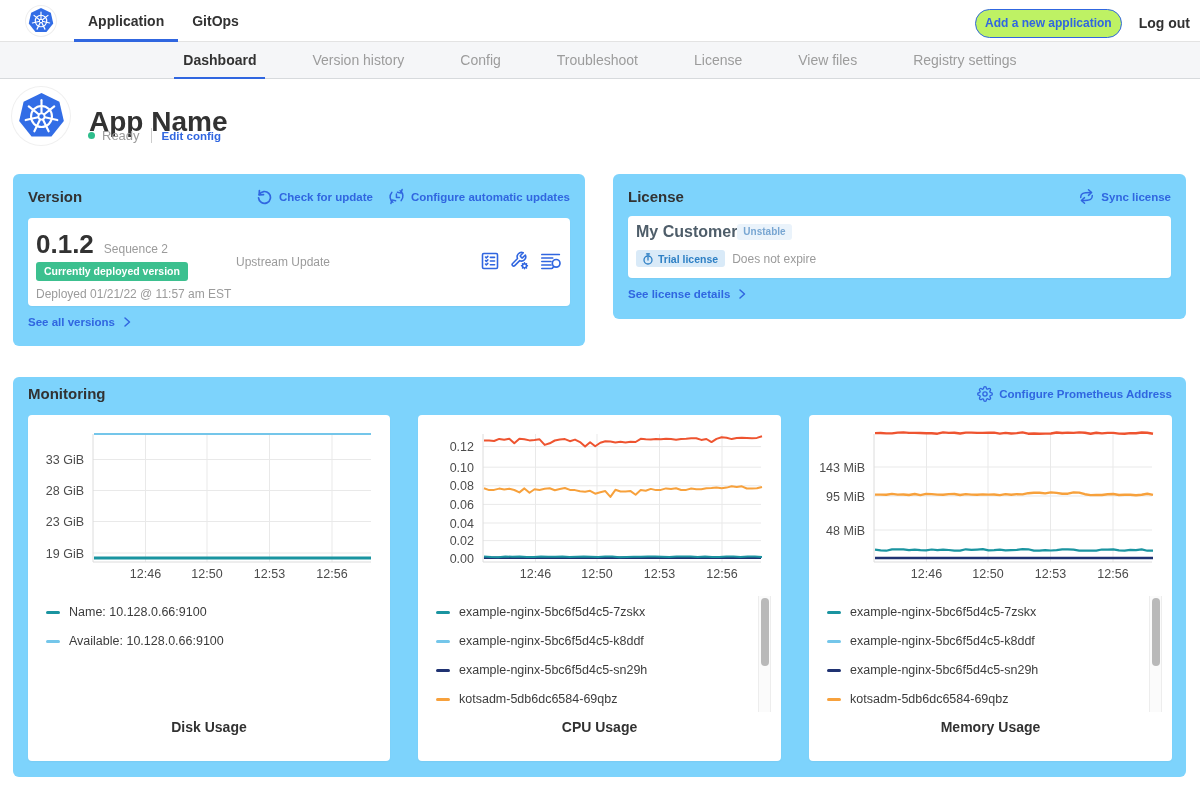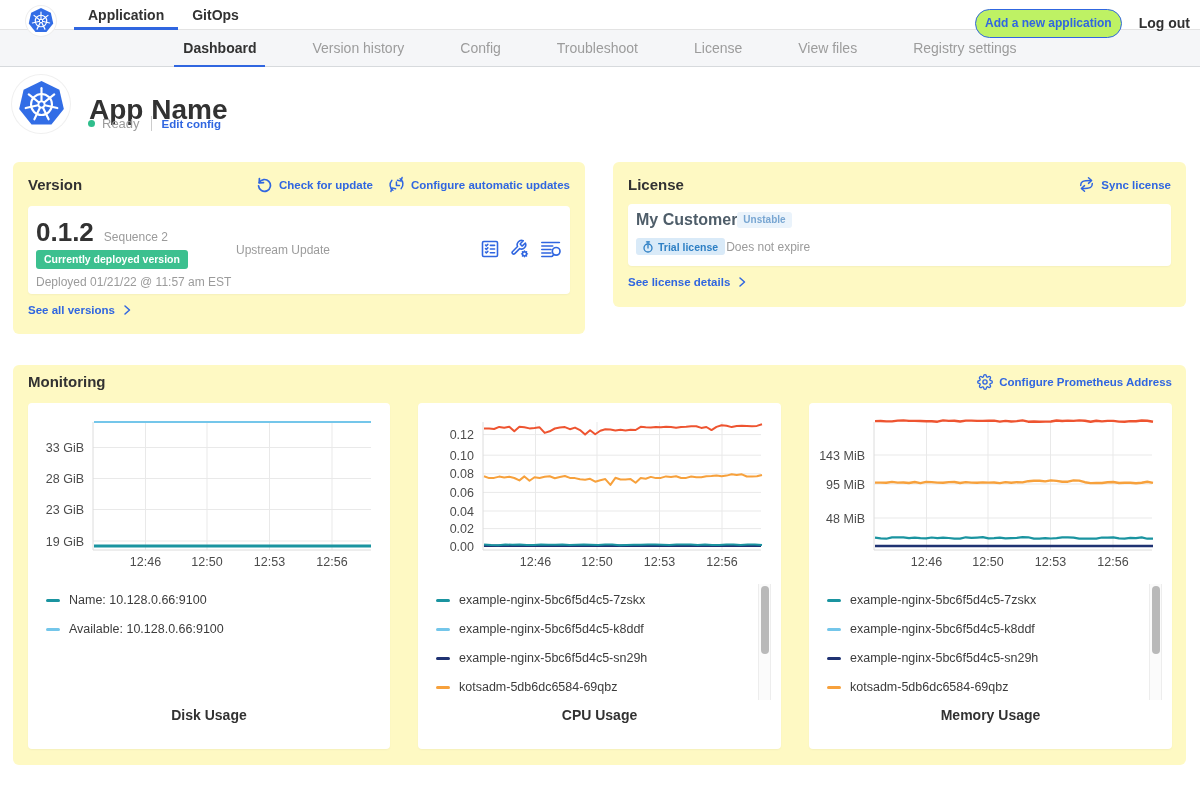--- a/index.html
+++ b/index.html
@@ -1,37 +1,37 @@
 <!DOCTYPE html>
 <html><head>
 <meta charset="utf-8">
 <style>
 * { margin:0; padding:0; box-sizing:border-box; }
 html,body { width:1200px; height:796px; background:#fff; font-family:"Liberation Sans", sans-serif; overflow:hidden; }
-.topnav { height:30px; background:#fff; border-bottom:1px solid #e3e3e3; display:flex; align-items:stretch; position:relative; }
+.topnav { height:42px; background:#fff; border-bottom:1px solid #e3e3e3; display:flex; align-items:stretch; position:relative; }
 .logo-wrap { width:30px; height:30px; border-radius:50%; background:#fff; box-shadow:0 0 0 1px #eeeeee; position:absolute; left:26px; top:6px; display:flex; align-items:center; justify-content:center; }
 .topnav .tabs { display:flex; margin-left:74px; }
 .toptab { display:flex; align-items:center; padding:0 14px; font-size:14px; font-weight:700; color:#323232; position:relative; }
 .toptab.active::after { content:""; position:absolute; left:0; right:0; bottom:-1px; height:3px; background:#3066e0; }
 .topnav .right { position:absolute; right:0; top:0; height:46px; display:flex; align-items:center; }
 .btn-outline { border:1px solid #3066e0; color:#3066e0; font-weight:700; font-size:12px; border-radius:15px; height:29px; padding:0 9px; background:#bef264; display:flex; align-items:center; }
 .logout { font-size:14px; font-weight:700; color:#323232; margin:0 10px 0 17px; }
 .subnav { height:37px; background:#f5f6f8; border-bottom:1px solid #d7dadd; display:flex; justify-content:center; }
 .subtab { display:flex; align-items:center; padding:0 9px; margin:0 19px; font-size:14px; color:#9c9c9c; font-weight:500; position:relative; }
 .subtab.active { color:#323232; font-weight:700; }
 .subtab.active::after { content:""; position:absolute; left:0; right:0; bottom:-1px; height:2px; background:#3066e0; }
 .app-header { position:relative; height:95px; }
 .avatar { position:absolute; left:12px; top:8px; width:58px; height:58px; border-radius:50%; background:#fff; box-shadow:0 0 0 1px #f0f0f0; display:flex; align-items:center; justify-content:center; }
 .app-title { position:absolute; left:89px; top:27px; font-size:28px; font-weight:700; color:#323232; }
 .status-row { position:absolute; left:88px; top:49px; display:flex; align-items:center; font-size:13px; color:#9b9b9b; font-weight:500; }
 .dot { width:7px; height:7px; border-radius:50%; background:#2fbe8c; margin-right:7px; }
 .vline { width:1px; height:15px; background:#cccccc; margin:0 10px 0 11px; }
 .editcfg { color:#3066e0; font-size:11.5px; font-weight:700; }
 .row { display:flex; margin:0 14px 0 13px; gap:28px; }
-.card { background:#fef9c3; border-radius:6px; padding:14px 15px 15px 15px; }
+.card { background:#7dd3fc; border-radius:6px; padding:14px 15px 15px 15px; }
 .card-head { display:flex; align-items:center; justify-content:space-between; }
 .card-title { font-size:15px; font-weight:700; color:#323232; }
 .head-links { display:flex; align-items:center; gap:15px; }
 .blue-link { color:#3066e0; font-size:11.5px; font-weight:700; display:flex; align-items:center; gap:6px; }
 .white-panel { background:#fff; border-radius:4px; box-shadow:0 1px 2px rgba(0,0,0,0.04); }
 .see-link { color:#3066e0; font-size:11.5px; font-weight:700; display:flex; align-items:center; gap:6px; }
 .badge-green { display:inline-block; background:#3cc08f; color:#fff; font-size:10.5px; font-weight:700; border-radius:3px; padding:3px 8px 4px 8px; }
 .badge-lblue { display:inline-block; background:#eaf3fb; color:#78a6d2; font-size:10px; font-weight:700; border-radius:3px; padding:2.5px 6px 3px 6px; }
 .badge-trial { display:inline-flex; align-items:center; gap:4px; background:#d9eaf8; color:#2d7fc4; font-size:10.5px; font-weight:700; border-radius:3px; padding:2.5px 7px 2.5px 6px; }
 .chart-card { background:#fff; border-radius:4px; width:363px; height:346px; position:relative; box-shadow:0 1px 2px rgba(0,0,0,0.04); }
@@ -194,21 +194,21 @@
         <span style="font-size:16px; font-weight:700; color:#4e5d69;">My Customer</span>
         <span class="badge-lblue" style="margin-left:0;">Unstable</span>
       </div>
       <div style="display:flex; align-items:center; margin-top:9px;">
         <span class="badge-trial"><svg width="12" height="12" viewBox="0 0 24 24" fill="none" stroke="#2d7fc4" stroke-width="2.6" stroke-linecap="round">
               <circle cx="12" cy="14" r="8"></circle>
               <line x1="12" y1="14" x2="12" y2="9"></line>
               <line x1="9" y1="1.8" x2="15" y2="1.8"></line>
               <line x1="12" y1="1.8" x2="12" y2="4.5"></line>
             </svg>Trial license</span>
-        <span style="font-size:12px; color:#9b9b9b; font-weight:500; margin-left:1px;">Does not expire</span>
+        <span style="font-size:12px; color:#9b9b9b; font-weight:500; margin-left:7px;">Does not expire</span>
       </div>
     </div>
     <div class="see-link" style="margin-top:10px;">See license details
       <svg width="12" height="12" viewBox="0 0 24 24" fill="none" stroke="#3066e0" stroke-width="3" stroke-linecap="round" stroke-linejoin="round">
           <polyline points="8,4 17,12 8,20"></polyline>
         </svg>
     </div>
   </div>
 </div>
 

